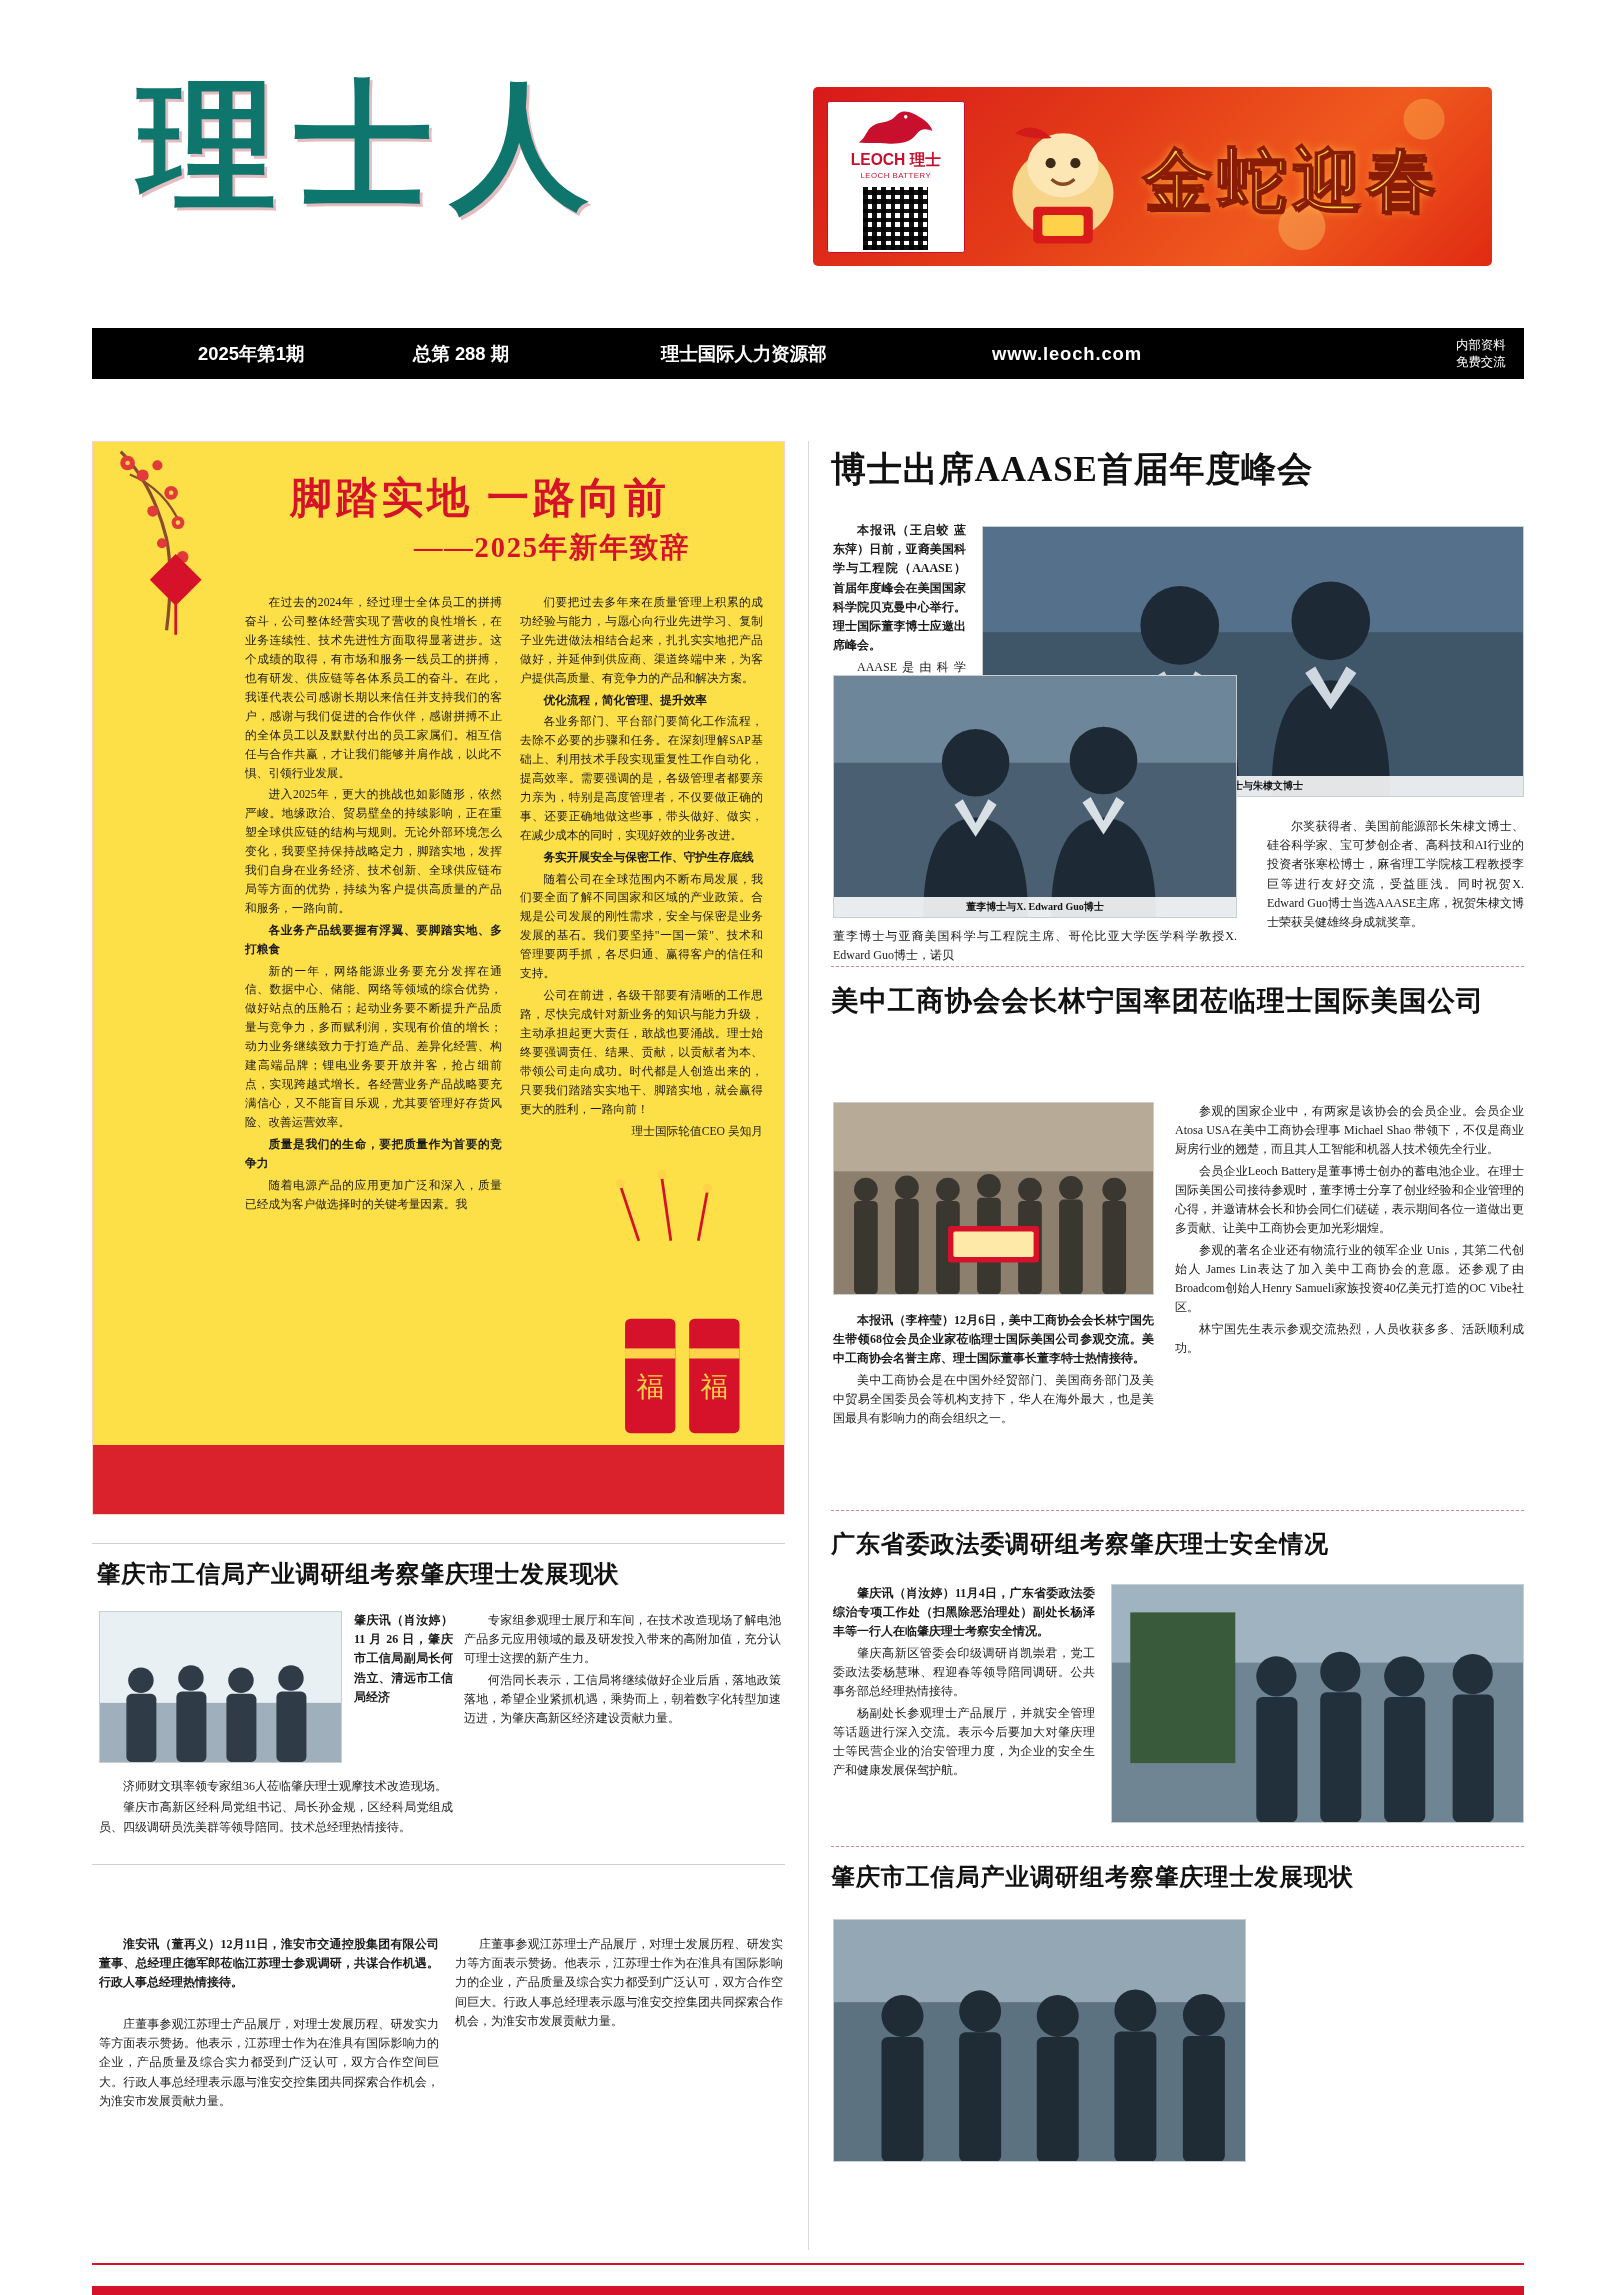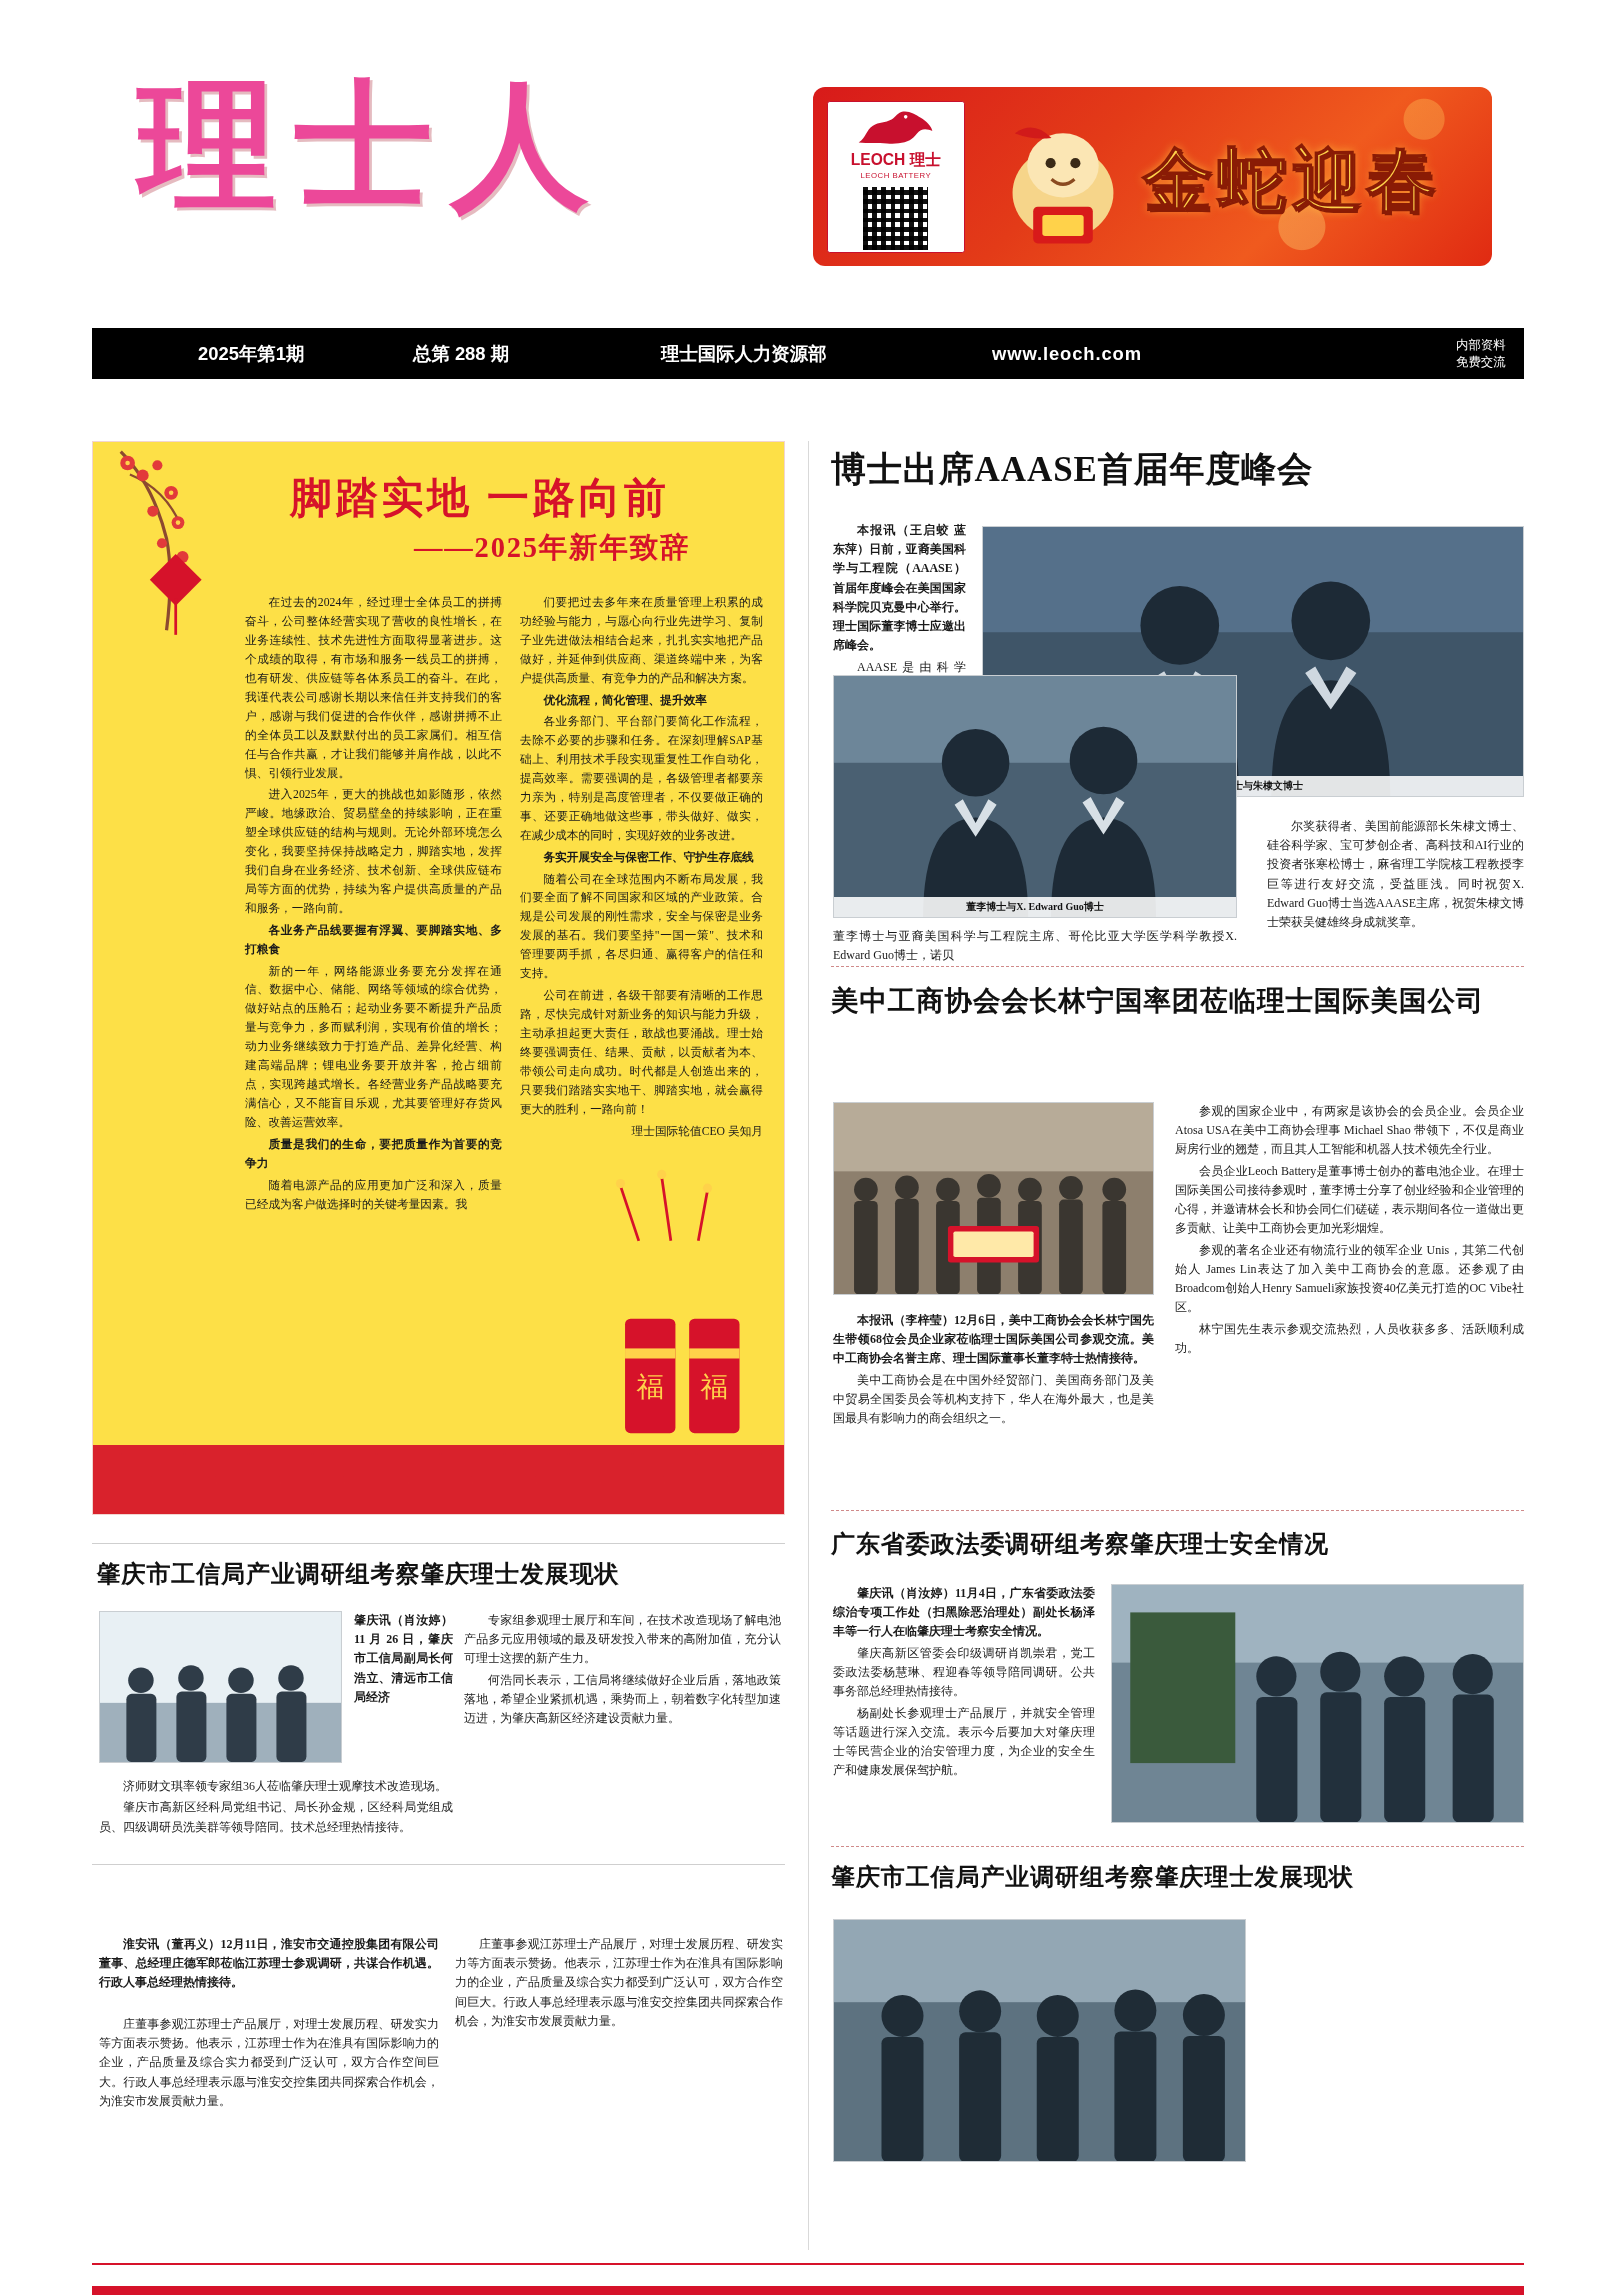--- a/index.html
+++ b/index.html
@@ -13,28 +13,28 @@
     position: relative;
     overflow: hidden;
   }
   .page { position:relative; width:1606px; height:2392px; background:#fff; }
 
   
   .masthead { position:absolute; left:0; top:0; width:1606px; height:321px; }
   .logo-title {
     position:absolute; left:138px; top:78px;
     font-family:"Liberation Serif", serif;
-    font-size:138px; font-weight:bold; color:#ec4899;
+    font-size:138px; font-weight:bold; color:#0f766e;
     letter-spacing:18.4px; line-height:1;
     text-shadow: 2.8px 2.8px 0 rgba(160,10,30,0.28);
   }
   .banner {
     position:absolute; left:813px; top:87px; width:679px; height:179px;
     background: linear-gradient(135deg,#d81a1a 0%, #e33b18 40%, #f05a1e 70%, #e02a12 100%);
-    border-radius:12px; overflow:hidden;
+    border-radius:5px; overflow:hidden;
   }
   .banner:before{
     content:""; position:absolute; inset:0;
     background:
       radial-gradient(circle at 18% 22%, rgba(255,220,120,.45) 0 17.4px, transparent 18.4px),
       radial-gradient(circle at 72% 78%, rgba(255,220,120,.35) 0 23px, transparent 24px),
       radial-gradient(circle at 90% 18%, rgba(255,200,90,.35) 0 20px, transparent 21px);
   }
   .leoch-box {
     position:absolute; left:13.8px; top:13.8px; width:138px; height:152px;

